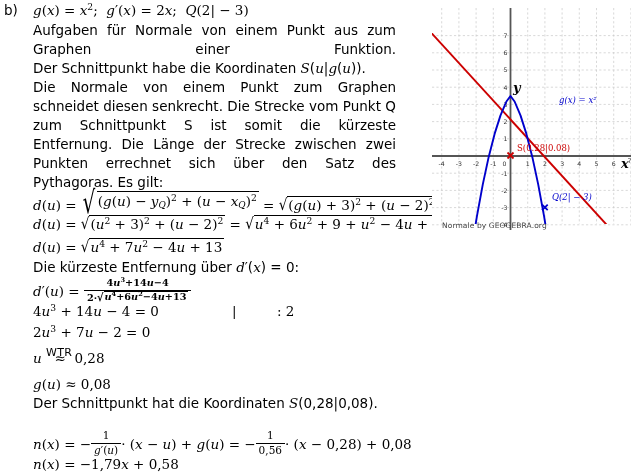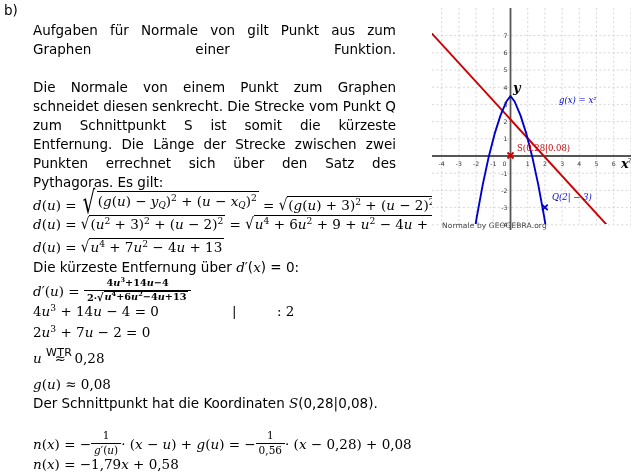--- a/index.html
+++ b/index.html
@@ -169,23 +169,29 @@
     white-space: nowrap;
   }
 </style>
 </head>
 <body>
 
 <div id="text-col">
 
   <span class="label-b">b)</span>
 
-
-  <div class="body-par lastjust" style="top:21px;">Aufgaben für Normale von gilt Punkt aus zum Graphen einer Funktion.</div>
-
+  <div class="mathline" style="top:2px;">
+    <i>g</i>(<i>x</i>) = <i>x</i><sup>2</sup>;&nbsp; <i>g</i>′(<i>x</i>) = 2<i>x</i>;&nbsp; <i>Q</i>(2| − 3)
+  </div>
+
+  <div class="body-par lastjust" style="top:21px;">Aufgaben für Normale von einem Punkt aus zum Graphen einer Funktion.</div>
+
+  <div class="body-line" style="top:59px;">
+    Der Schnittpunkt habe die Koordinaten <i>S</i>(<i>u</i>|<i>g</i>(<i>u</i>)).
+  </div>
 
   <div class="body-par" style="top:78px;">Die Normale von einem Punkt zum Graphen schneidet diesen senkrecht. Die Strecke vom Punkt Q zum Schnittpunkt S ist somit die kürzeste Entfernung. Die Länge der Strecke zwischen zwei Punkten errechnet sich über den Satz des Pythagoras. Es gilt:</div>
 
   <div class="mathline" style="top:187px;">
     <i>d</i>(<i>u</i>) =
     <span class="rad tall"><span class="sign">√</span><span class="body">(<i>g</i>(<i>u</i>) − <i>y</i><sub><i>Q</i></sub>)<sup>2</sup> + (<i>u</i> − <i>x</i><sub><i>Q</i></sub>)<sup>2</sup></span></span>
     =
     <span class="rad"><span class="sign">√</span><span class="body">(<i>g</i>(<i>u</i>) + 3)<sup>2</sup> + (<i>u</i> − 2)<sup>2</sup></span></span>
   </div>
 

